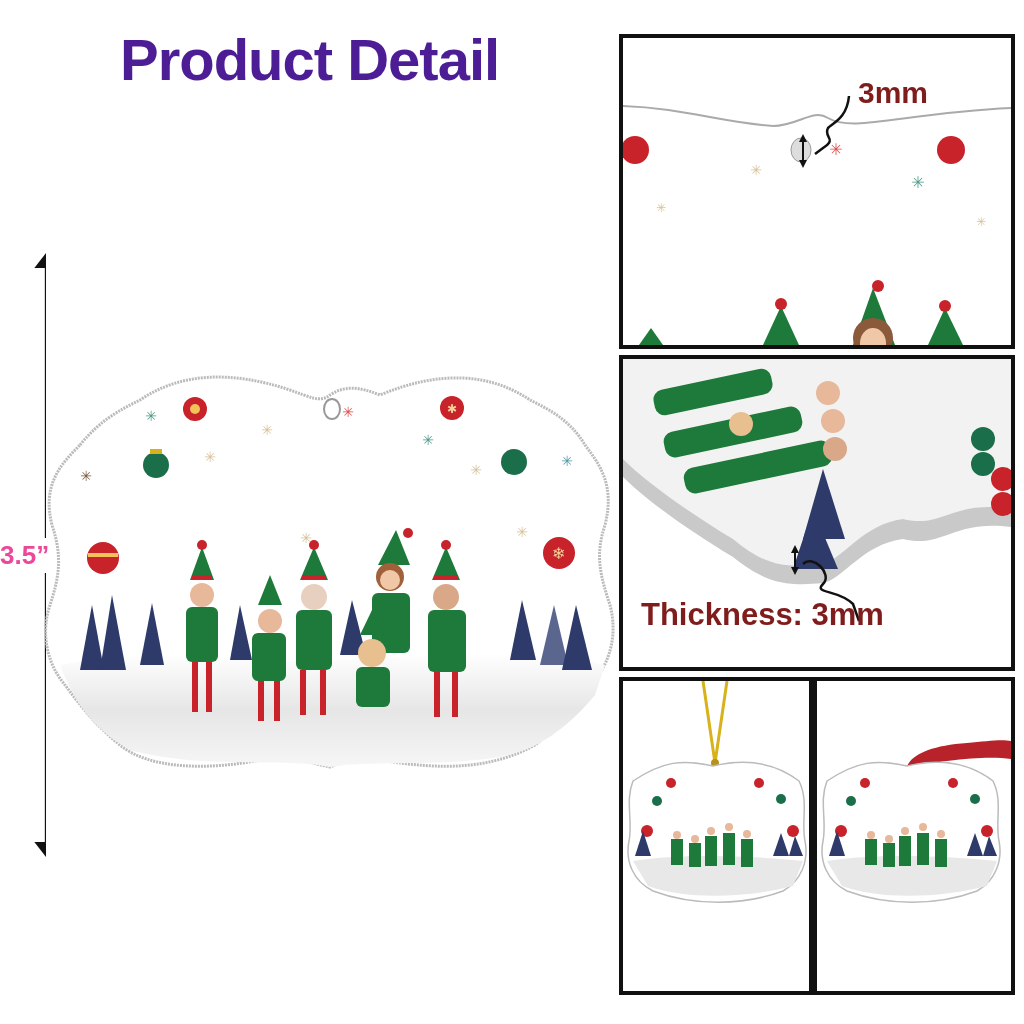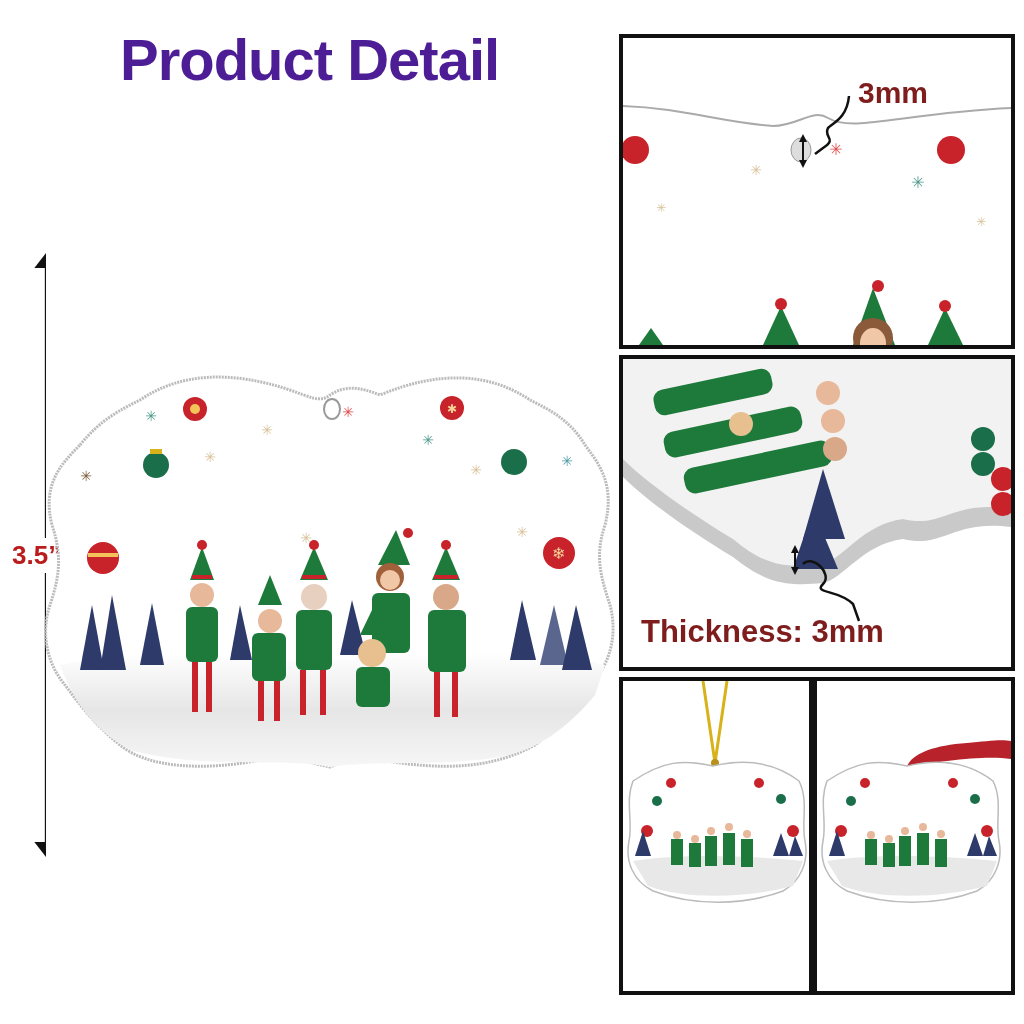--- a/index.html
+++ b/index.html
@@ -1,28 +1,28 @@
 <!DOCTYPE html>
 <html><head>
 <meta charset="utf-8">
 <style>
   html,body{margin:0;padding:0;background:#fff;}
   body{width:1024px;height:1024px;position:relative;overflow:hidden;font-family:"DejaVu Sans",sans-serif;}
   .title{position:absolute;left:120px;top:26px;font-size:58px;font-weight:bold;color:#4c1d95;letter-spacing:-1px;font-family:Liberation Sans, sans-serif;}
   .dim-arrow{position:absolute;left:36px;top:250px;width:6px;height:610px;}
-  .dim-label{position:absolute;left:0;top:538px;font-size:26px;font-weight:bold;color:#b91c1c;font-family:"Liberation Sans",sans-serif;background:#fff;padding:2px 12px;}
+  .dim-label{position:absolute;left:0;top:538px;font-size:26px;font-weight:bold;color:#ec4899;font-family:"Liberation Sans",sans-serif;background:#fff;padding:2px 0;}
   .ornament{position:absolute;left:40px;top:365px;width:580px;height:415px;}
   .panel{position:absolute;border:4px solid #111;background:#fff;overflow:hidden;box-sizing:border-box;}
   .p1{left:619px;top:34px;width:396px;height:315px;}
   .p2{left:619px;top:355px;width:396px;height:316px;}
   .p3{left:619px;top:677px;width:194px;height:318px;}
   .p4{left:813px;top:677px;width:202px;height:318px;}
   .lbl{position:absolute;font-family:"Liberation Sans",sans-serif;font-weight:bold;color:#7f1d1d;}
   .lbl-3mm{left:235px;top:38px;font-size:30px;}
-  .lbl-thick{left:18px;top:255px;font-size:31px;}
+  .lbl-thick{left:18px;top:238px;font-size:31px;}
   svg{display:block;}
 </style>
 </head>
 <body>
 
 <div class="title">Product Detail</div>
 
 <svg class="dim-arrow" viewBox="0 0 6 610" preserveAspectRatio="none" style="width:14px;left:32px;">
   <line x1="7" y1="14" x2="7" y2="596" stroke="#111" stroke-width="3"></line>
   <polygon points="7,0 1,18 13,18" fill="#111"></polygon>

